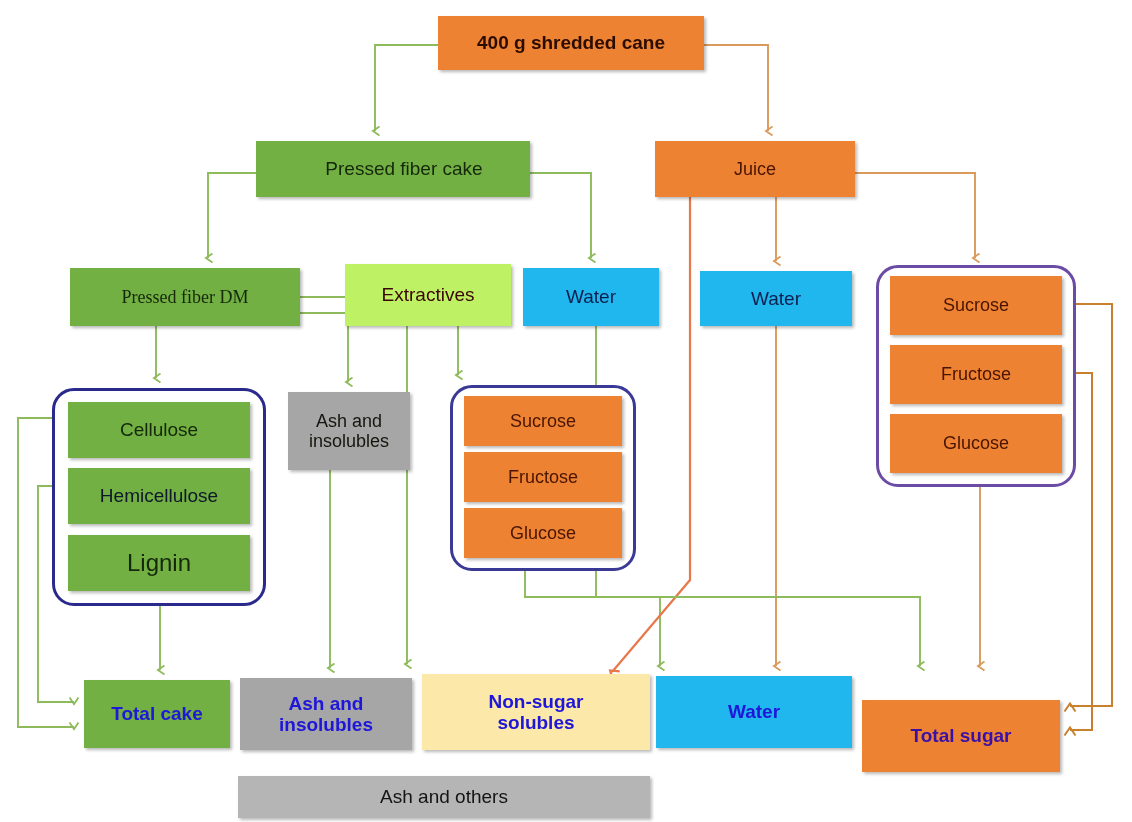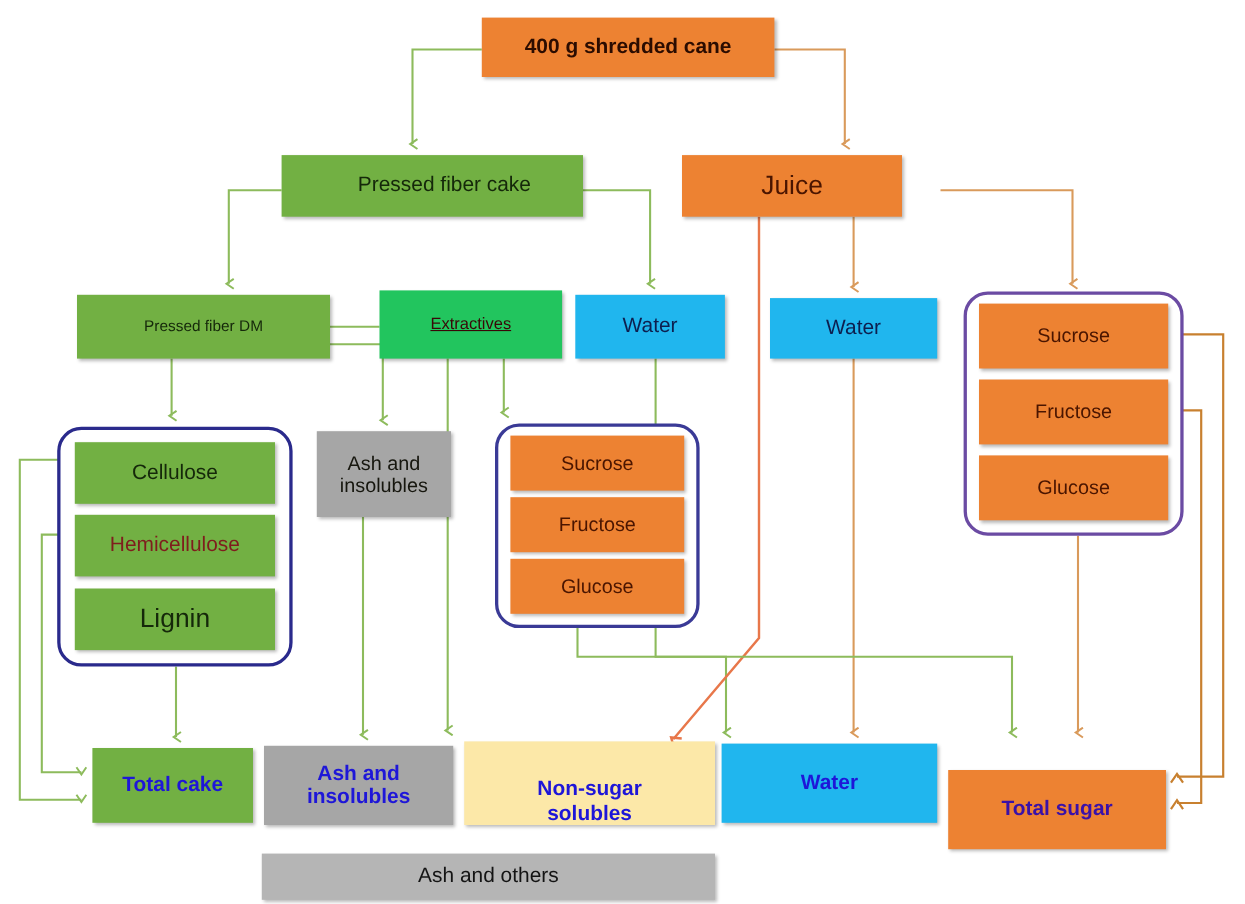--- a/index.html
+++ b/index.html
@@ -121,29 +121,29 @@
   <div class="grp" style="left:876px; top:265px; width:200px; height:222px; border:3px solid #6B4BA3;"></div>
 
   <div class="node shadow" style="left:438px; top:16px; width:266px; height:54px; background:#ED8232; color:#2B0C00; font-size:19px; font-weight:700;">
     <span>400 g shredded cane</span>
   </div>
 
   <div class="node shadow" style="left:256px; top:141px; width:274px; height:56px; background:#72B043; color:#15280A; font-size:19px;padding-left:22px;">
     <span>Pressed fiber cake</span>
   </div>
 
-  <div class="node shadow" style="left:620px; top:141px; width:200px; height:56px; background:#ED8232; color:#4A1500; font-size:24px;">
+  <div class="node shadow" style="left:655px; top:141px; width:200px; height:56px; background:#ED8232; color:#4A1500; font-size:18px;">
     <span>Juice</span>
   </div>
 
-  <div class="node shadow" style="left:70px; top:268px; width:230px; height:58px; background:#72B043; color:#15280A; font-size:14px;">
+  <div class="node shadow" style="left:70px; top:268px; width:230px; height:58px; background:#72B043; color:#15280A; font-size:18px;font-family:Liberation Serif, serif;">
     <span>Pressed fiber DM</span>
   </div>
 
-  <div class="node shadow" style="left:345px; top:264px; width:166px; height:62px; background:#22c55e; color:#3A0707; font-size:15px;text-decoration:underline;">
+  <div class="node shadow" style="left:345px; top:264px; width:166px; height:62px; background:#bef264; color:#3A0707; font-size:19px;">
     <span>Extractives</span>
   </div>
 
   <div class="node shadow" style="left:523px; top:268px; width:136px; height:58px; background:#20B6EE; color:#0D1F4F; font-size:19px;">
     <span>Water</span>
   </div>
 
   <div class="node shadow" style="left:700px; top:271px; width:152px; height:55px; background:#20B6EE; color:#0D1F4F; font-size:19px;">
     <span>Water</span>
   </div>
@@ -154,21 +154,21 @@
   <div class="node shadow" style="left:890px; top:345px; width:172px; height:59px; background:#ED8232; color:#4A1500; font-size:18px;">
     <span>Fructose</span>
   </div>
   <div class="node shadow" style="left:890px; top:414px; width:172px; height:59px; background:#ED8232; color:#4A1500; font-size:18px;">
     <span>Glucose</span>
   </div>
 
   <div class="node shadow" style="left:68px; top:402px; width:182px; height:56px; background:#72B043; color:#15280A; font-size:19px;">
     <span>Cellulose</span>
   </div>
-  <div class="node shadow" style="left:68px; top:468px; width:182px; height:56px; background:#72B043; color:#7f1d1d; font-size:19px;">
+  <div class="node shadow" style="left:68px; top:468px; width:182px; height:56px; background:#72B043; color:#0f172a; font-size:19px;">
     <span>Hemicellulose</span>
   </div>
   <div class="node shadow" style="left:68px; top:535px; width:182px; height:56px; background:#72B043; color:#15280A; font-size:24px;">
     <span>Lignin</span>
   </div>
 
   <div class="node shadow" style="left:288px; top:392px; width:122px; height:78px; background:#A6A6A6; color:#16160E; font-size:18px; white-space:pre-line;">
     <span>Ash and
 insolubles</span>
   </div>
@@ -185,21 +185,21 @@
 
   <div class="node shadow" style="left:84px; top:680px; width:146px; height:68px; background:#72B043; color:#1E16D8; font-size:19px; font-weight:700;">
     <span>Total cake</span>
   </div>
 
   <div class="node shadow" style="left:240px; top:678px; width:172px; height:72px; background:#A6A6A6; color:#1E16D8; font-size:19px; font-weight:700; white-space:pre-line;">
     <span>Ash and
 insolubles</span>
   </div>
 
-  <div class="node shadow" style="left:422px; top:674px; width:228px; height:76px; background:#FCE8A8; color:#1E16D8; font-size:19px; font-weight:700; white-space:pre-line;align-items:flex-end;">
+  <div class="node shadow" style="left:422px; top:674px; width:228px; height:76px; background:#FCE8A8; color:#1E16D8; font-size:19px; font-weight:700; white-space:pre-line;">
     <span>Non-sugar
 solubles</span>
   </div>
 
   <div class="node shadow" style="left:656px; top:676px; width:196px; height:72px; background:#20B6EE; color:#1E16D8; font-size:19px; font-weight:700;">
     <span>Water</span>
   </div>
 
   <div class="node shadow" style="left:862px; top:676px; width:198px; height:72px; background:#ED8232; color:#3A11A8; font-size:19px; font-weight:700;margin-top:24px;">
     <span>Total sugar</span>

